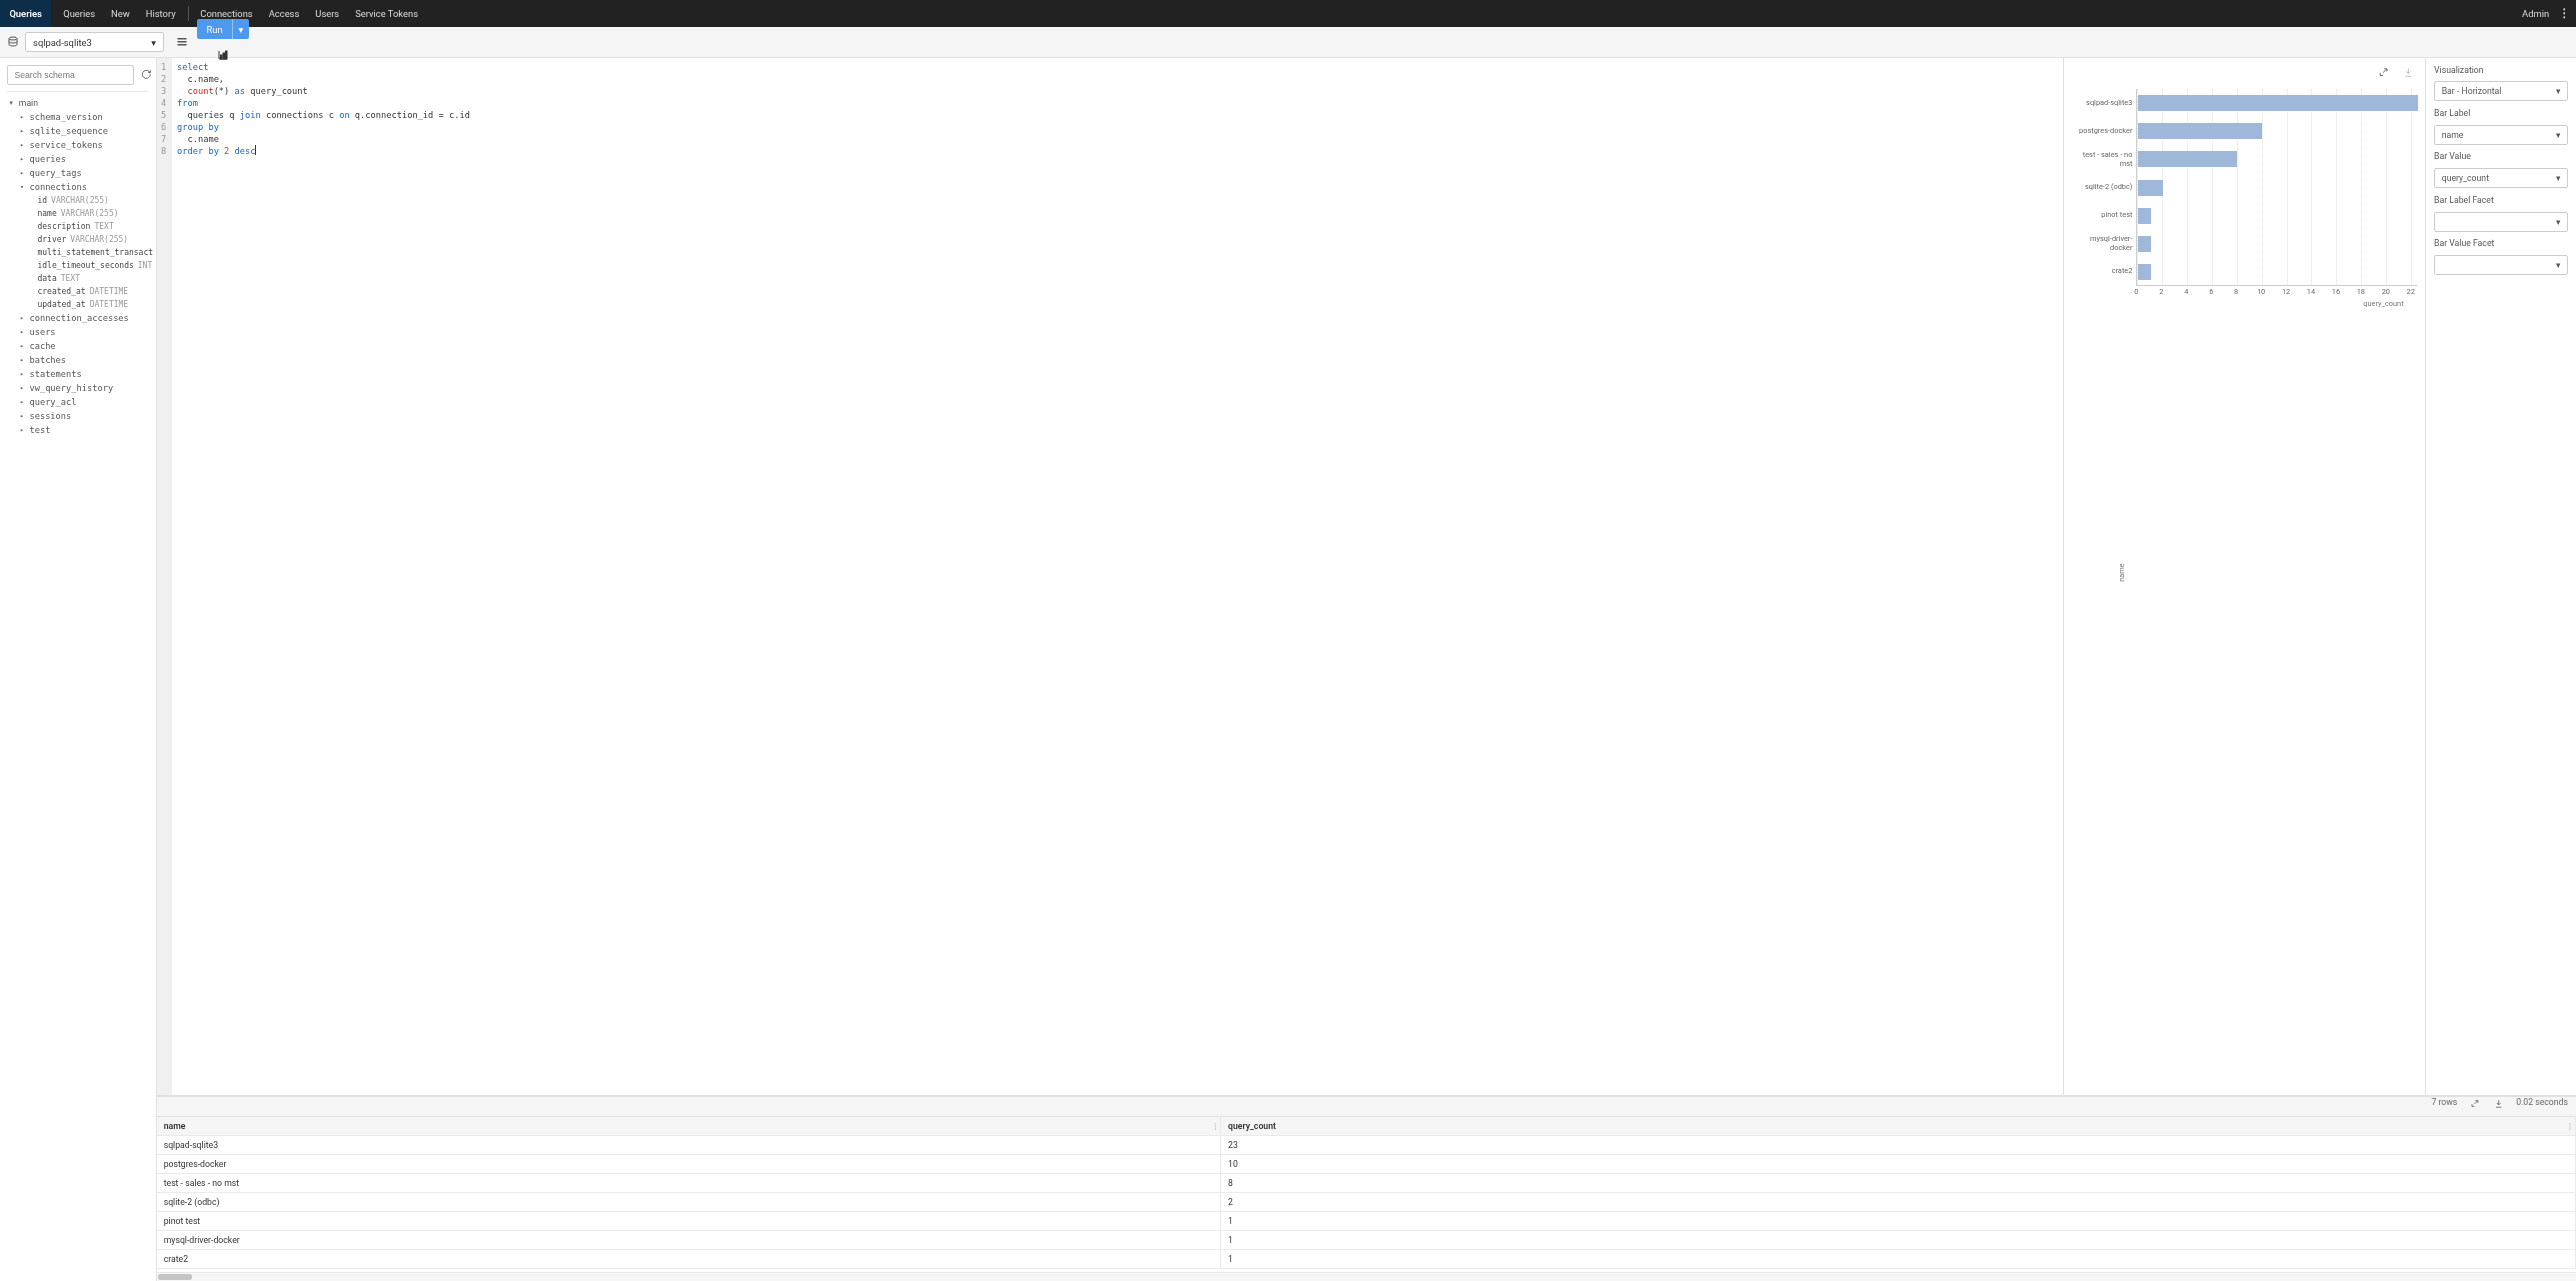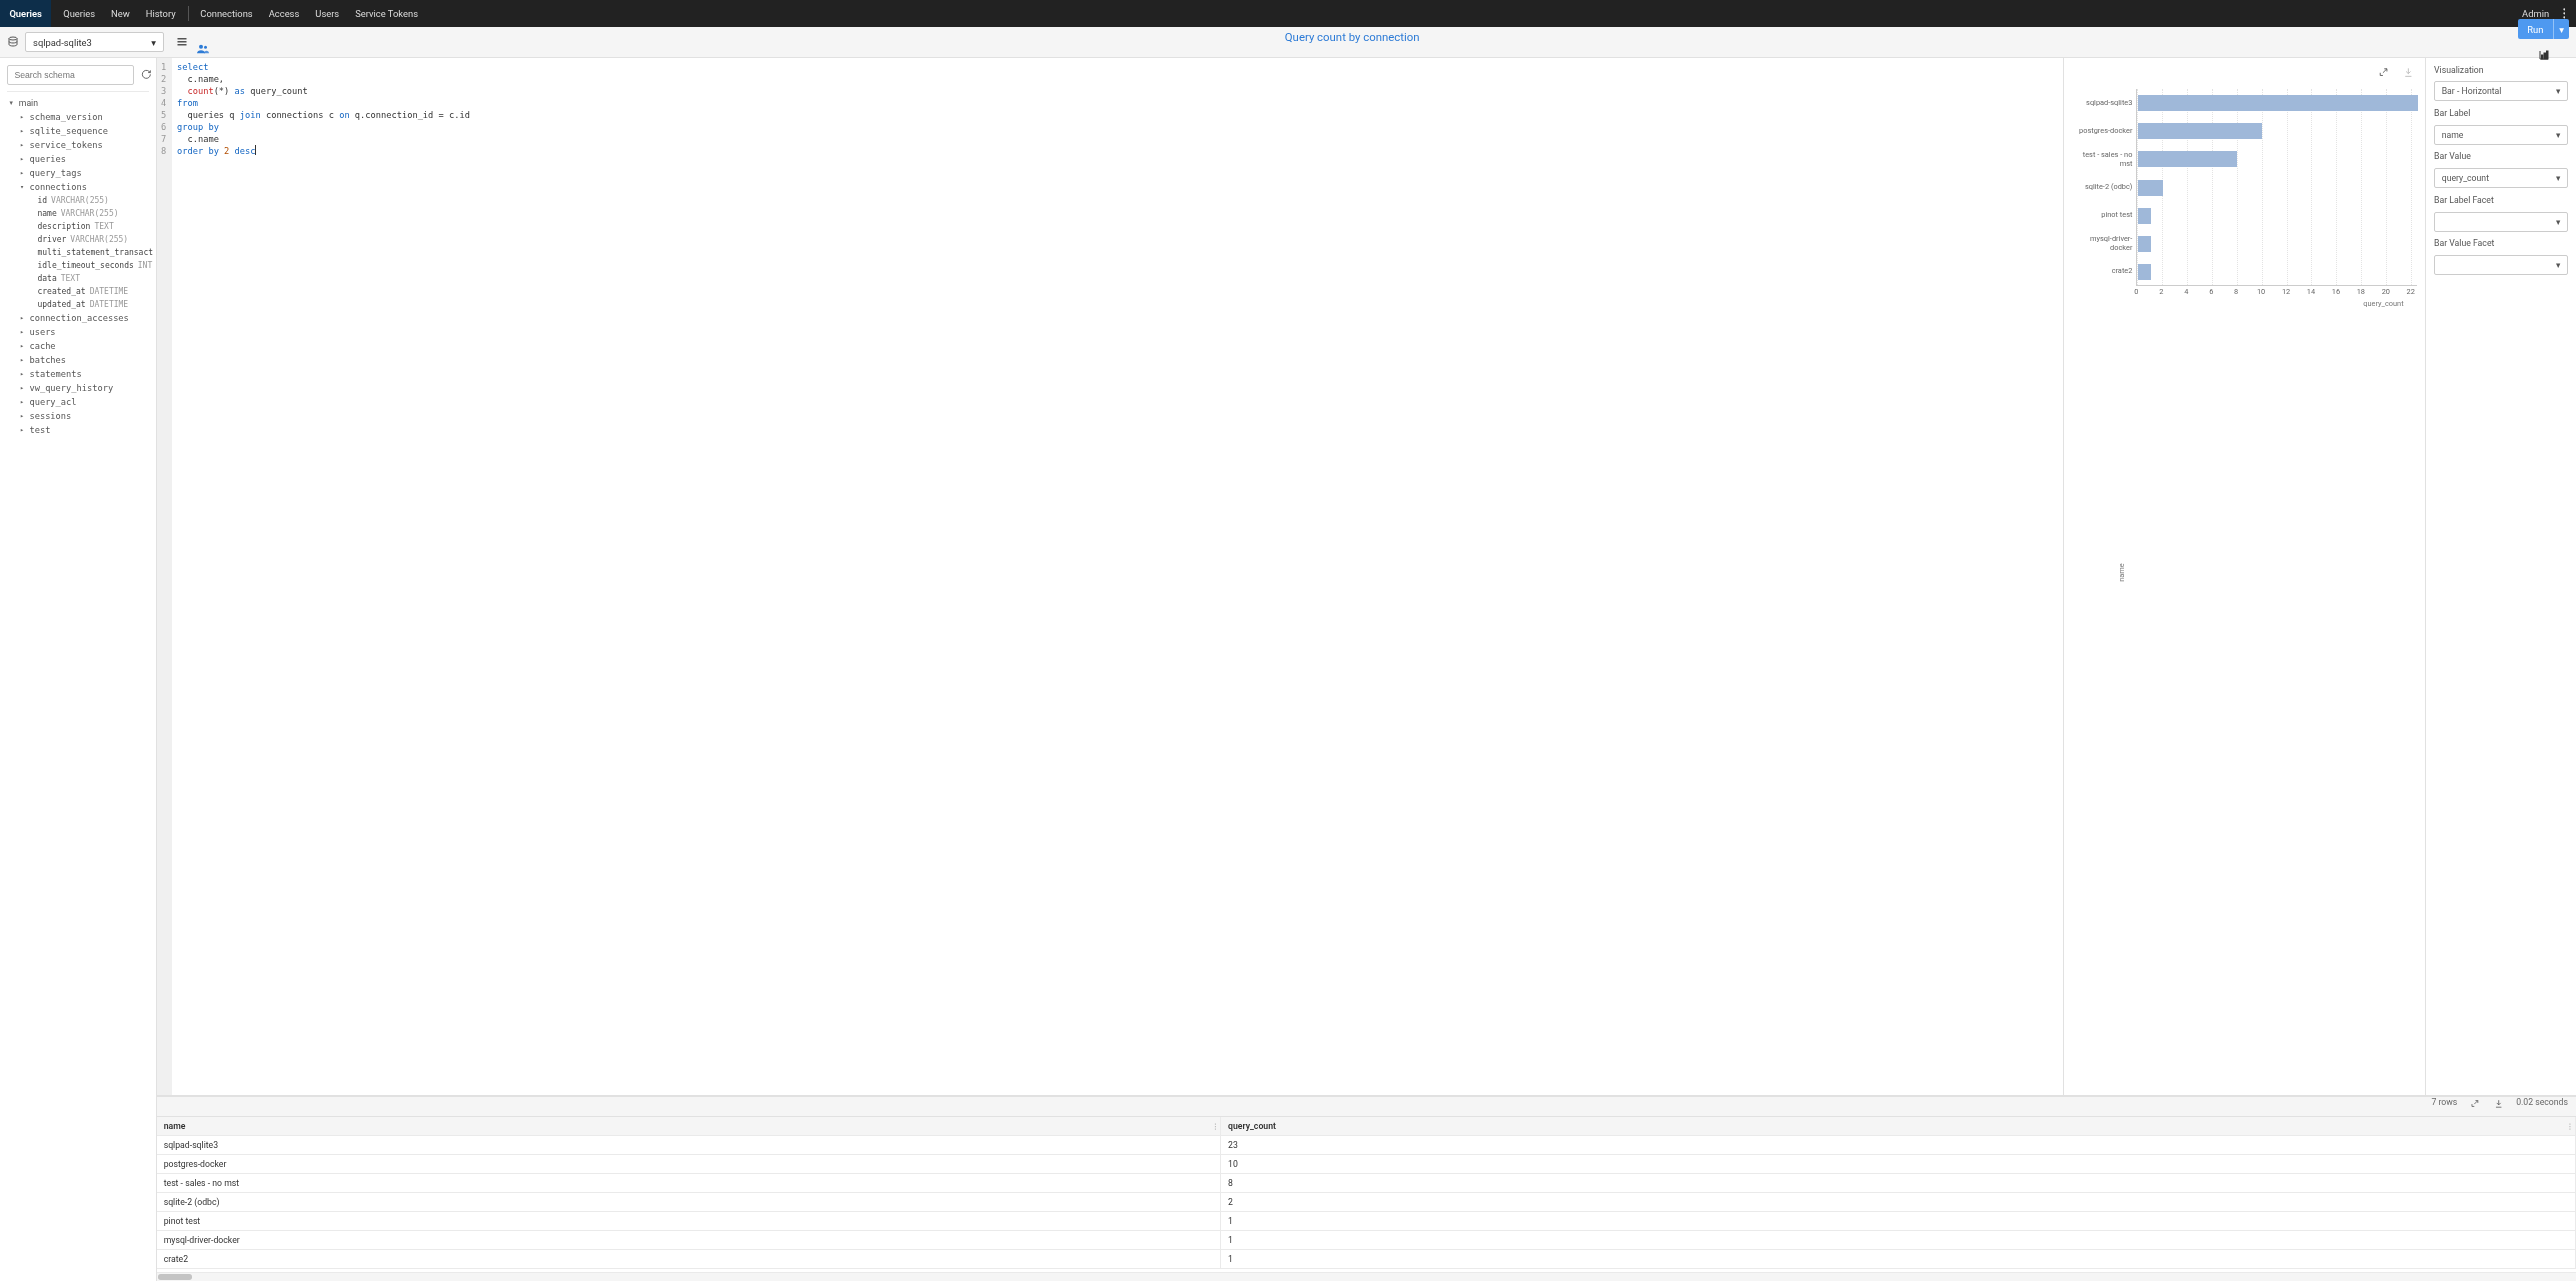--- a/index.html
+++ b/index.html
@@ -141,31 +141,20 @@
       <span>sqlpad-sqlite3</span>
       <span>▾</span>
     </div>
   </div>
   <div class="icon-btn layout-icon" style="margin-left:2.7px;">
     <svg width="12" height="12" viewBox="0 0 24 24" fill="#555">
         <rect x="3" y="4" width="18" height="3"></rect>
         <rect x="3" y="10" width="18" height="3"></rect>
         <rect x="3" y="16" width="18" height="3"></rect>
       </svg>
-  </div>
-  <div class="center">
-    <span class="query-title">Query count by connection</span>
-    <span class="people-icon">
-      <svg width="12" height="9.4" viewBox="0 0 24 18" fill="#2d7bd6">
-          <circle cx="8" cy="5" r="4"></circle>
-          <circle cx="17" cy="6" r="3"></circle>
-          <path d="M0 18c0-4 4-6 8-6s8 2 8 6"></path>
-          <path d="M14 18c0-3 2-5 5-5s5 2 5 5" opacity="0.8"></path>
-        </svg>
-    </span>
   </div>
   <div class="right">
     <div class="btn-run">
       <span class="label">Run</span>
       <span class="caret">▾</span>
     </div>
     <div class="icon-btn">
       <svg width="12" height="12" viewBox="0 0 24 24" fill="none" stroke="#333" stroke-width="2">
           <path d="M4 20V4"></path>
           <path d="M4 20h16"></path>

